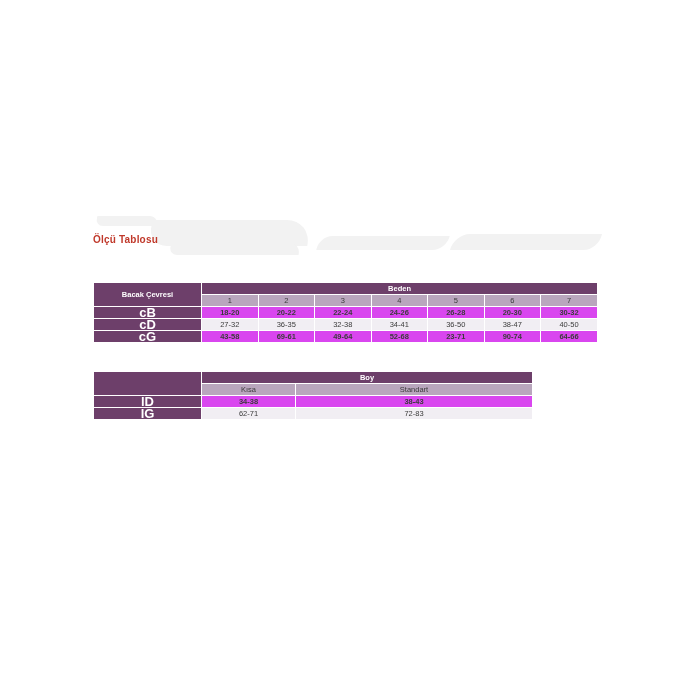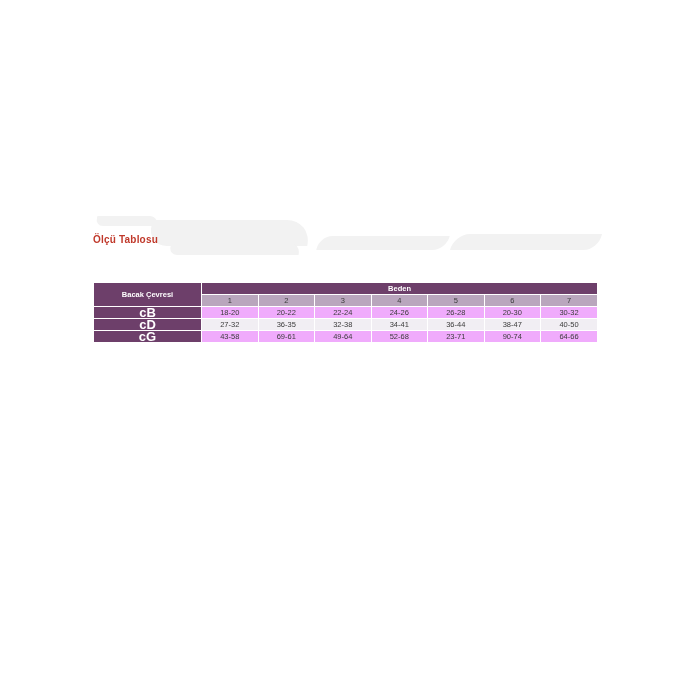--- a/index.html
+++ b/index.html
@@ -103,21 +103,22 @@
     color: #3b3b3b;
     font-size: 7.5px;
   }
   .rowlabel {
     background: #6d3f6a;
     color: #ffffff;
     font-weight: bold;
     font-size: 13px;
   }
   .cell-light {
-    background: #f0abfc;
+    background: #d946ef;
+    font-weight: bold;
   }
   .cell-lighter {
     background: #f1eef3;
     margin-left: 32px;
   }
   .tall {
     height: 23px;
     line-height: 23px;
   }
 </style>
@@ -169,31 +170,58 @@
         <td class="cell-light">26-28</td>
         <td class="cell-light">20-30</td>
         <td class="cell-light">30-32</td>
       </tr>
       <tr>
         <td class="rowlabel">cD</td>
         <td class="cell-lighter">27-32</td>
         <td class="cell-lighter">36-35</td>
         <td class="cell-lighter">32-38</td>
         <td class="cell-lighter">34-41</td>
-        <td class="cell-lighter">36-44</td>
+        <td class="cell-lighter">36-50</td>
         <td class="cell-lighter">38-47</td>
         <td class="cell-lighter">40-50</td>
       </tr>
       <tr>
         <td class="rowlabel">cG</td>
         <td class="cell-light">43-58</td>
         <td class="cell-light">69-61</td>
         <td class="cell-light">49-64</td>
         <td class="cell-light">52-68</td>
         <td class="cell-light">23-71</td>
         <td class="cell-light">90-74</td>
         <td class="cell-light">64-66</td>
       </tr>
     </tbody>
   </table>
 
+  <table id="table-boy">
+    <colgroup>
+      <col style="width:108px">
+      <col style="width:94px">
+      <col style="width:237px">
+    </colgroup>
+    <tbody>
+      <tr>
+        <td class="hdr-dark tall" rowspan="2"></td>
+        <td class="hdr-dark" colspan="2">Boy</td>
+      </tr>
+      <tr>
+        <td class="hdr-mid">Kısa</td>
+        <td class="hdr-mid">Standart</td>
+      </tr>
+      <tr>
+        <td class="rowlabel">lD</td>
+        <td class="cell-light">34-38</td>
+        <td class="cell-light">38-43</td>
+      </tr>
+      <tr>
+        <td class="rowlabel">lG</td>
+        <td class="cell-lighter">62-71</td>
+        <td class="cell-lighter">72-83</td>
+      </tr>
+    </tbody>
+  </table>
 
 </div>
 
 </body></html>

